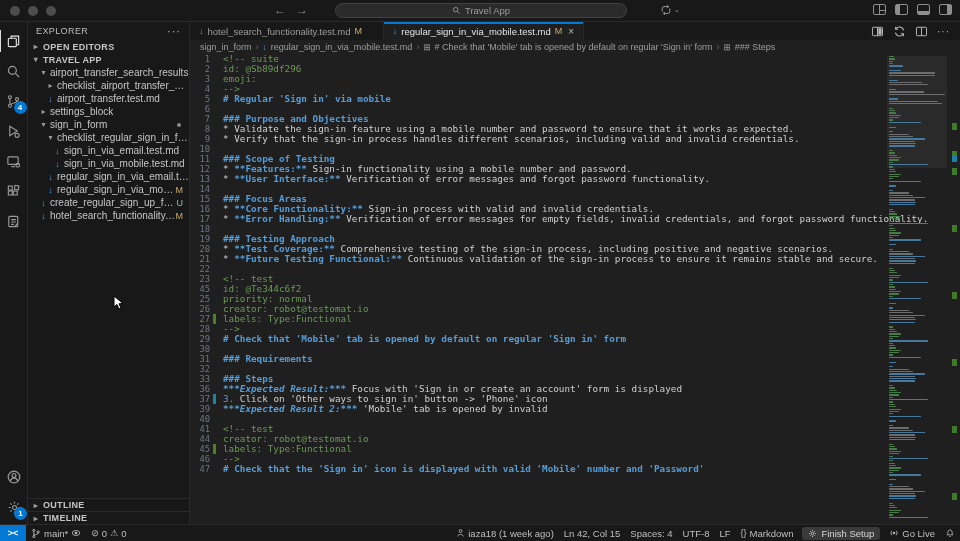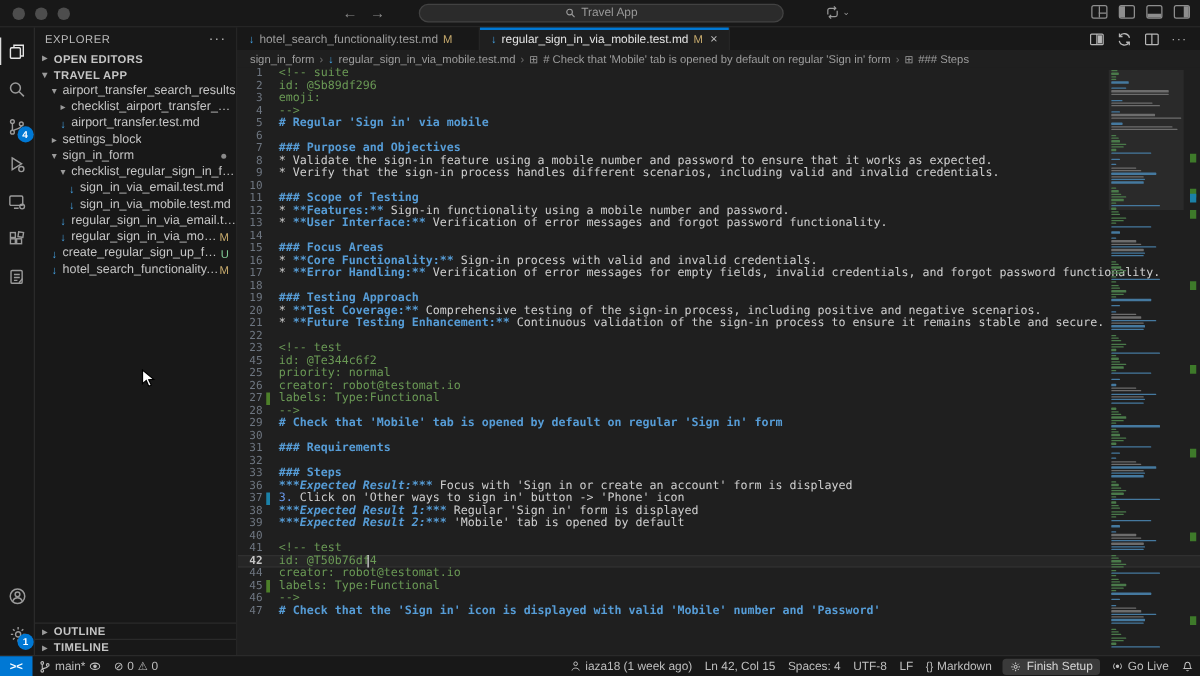--- a/index.html
+++ b/index.html
@@ -366,40 +366,38 @@
             <div class="line"><span class="ln">11</span><span class="mk"></span><span class="code"><span class="h">### Scope of Testing</span></span></div>
             <div class="line"><span class="ln">12</span><span class="mk"></span><span class="code"><span class="p">* </span><span class="b">**Features:**</span><span class="p"> Sign-in functionality using a mobile number and password.</span></span></div>
             <div class="line"><span class="ln">13</span><span class="mk"></span><span class="code"><span class="p">* </span><span class="b">**User Interface:**</span><span class="p"> Verification of error messages and forgot password functionality.</span></span></div>
             <div class="line"><span class="ln">14</span><span class="mk"></span><span class="code"></span></div>
             <div class="line"><span class="ln">15</span><span class="mk"></span><span class="code"><span class="h">### Focus Areas</span></span></div>
             <div class="line"><span class="ln">16</span><span class="mk"></span><span class="code"><span class="p">* </span><span class="b">**Core Functionality:**</span><span class="p"> Sign-in process with valid and invalid credentials.</span></span></div>
             <div class="line"><span class="ln">17</span><span class="mk"></span><span class="code"><span class="p">* </span><span class="b">**Error Handling:**</span><span class="p"> Verification of error messages for empty fields, invalid credentials, and forgot password functionality.</span></span></div>
             <div class="line"><span class="ln">18</span><span class="mk"></span><span class="code"></span></div>
             <div class="line"><span class="ln">19</span><span class="mk"></span><span class="code"><span class="h">### Testing Approach</span></span></div>
             <div class="line"><span class="ln">20</span><span class="mk"></span><span class="code"><span class="p">* </span><span class="b">**Test Coverage:**</span><span class="p"> Comprehensive testing of the sign-in process, including positive and negative scenarios.</span></span></div>
-            <div class="line"><span class="ln">21</span><span class="mk"></span><span class="code"><span class="p">* </span><span class="b">**Future Testing Enhancement:**</span><span class="p"> Continuous validation of the sign-in process to ensure it remains stable and secure.</span></span></div>
+            <div class="line"><span class="ln">21</span><span class="mk"></span><span class="code"><span class="p">* </span><span class="b">**Future Testing Functional:**</span><span class="p"> Continuous validation of the sign-in process to ensure it remains stable and secure.</span></span></div>
             <div class="line"><span class="ln">22</span><span class="mk"></span><span class="code"></span></div>
             <div class="line"><span class="ln">23</span><span class="mk"></span><span class="code"><span class="cm">&lt;!-- test</span></span></div>
             <div class="line"><span class="ln">45</span><span class="mk"></span><span class="code"><span class="cm">id: @Te344c6f2</span></span></div>
             <div class="line"><span class="ln">25</span><span class="mk"></span><span class="code"><span class="cm">priority: normal</span></span></div>
             <div class="line"><span class="ln">26</span><span class="mk"></span><span class="code"><span class="cm">creator: robot@testomat.io</span></span></div>
             <div class="line"><span class="ln">27</span><span class="mk add"></span><span class="code"><span class="cm">labels: Type:Functional</span></span></div>
             <div class="line"><span class="ln">28</span><span class="mk"></span><span class="code"><span class="cm">--&gt;</span></span></div>
             <div class="line"><span class="ln">29</span><span class="mk"></span><span class="code"><span class="h"># Check that 'Mobile' tab is opened by default on regular 'Sign in' form</span></span></div>
             <div class="line"><span class="ln">30</span><span class="mk"></span><span class="code"></span></div>
             <div class="line"><span class="ln">31</span><span class="mk"></span><span class="code"><span class="h">### Requirements</span></span></div>
             <div class="line"><span class="ln">32</span><span class="mk"></span><span class="code"></span></div>
             <div class="line"><span class="ln">33</span><span class="mk"></span><span class="code"><span class="h">### Steps</span></span></div>
             <div class="line"><span class="ln">36</span><span class="mk"></span><span class="code"><span class="bi">***Expected Result:***</span><span class="p"> Focus with 'Sign in or create an account' form is displayed</span></span></div>
             <div class="line"><span class="ln">37</span><span class="mk mod"></span><span class="code"><span class="num">3.</span><span class="p"> Click on 'Other ways to sign in' button -&gt; 'Phone' icon</span></span></div>
-            <div class="line"><span class="ln">38</span><span class="mk"></span><span class="code"><span class="bi">***Expected Result 1:***</span><span class="p"> Regular 'Sign in' form is displayed</span></span></div>
-            <div class="line"><span class="ln">39</span><span class="mk"></span><span class="code"><span class="bi">***Expected Result 2:***</span><span class="p"> 'Mobile' tab is opened by default</span></span></div>
+            <div class="line"><span class="ln">39</span><span class="mk"></span><span class="code"><span class="bi">***Expected Result 2:***</span><span class="p"> 'Mobile' tab is opened by invalid</span></span></div>
             <div class="line"><span class="ln">40</span><span class="mk"></span><span class="code"></span></div>
             <div class="line"><span class="ln">41</span><span class="mk"></span><span class="code"><span class="cm">&lt;!-- test</span></span></div>
-            <div class="line cur"><span class="ln">42</span><span class="mk"></span><span class="code"><span class="cm">id: @T50b76df4</span><i class="caret" style="left: 14ch;"></i></span></div>
             <div class="line"><span class="ln">44</span><span class="mk"></span><span class="code"><span class="cm">creator: robot@testomat.io</span></span></div>
             <div class="line"><span class="ln">45</span><span class="mk add"></span><span class="code"><span class="cm">labels: Type:Functional</span></span></div>
             <div class="line"><span class="ln">46</span><span class="mk"></span><span class="code"><span class="cm">--&gt;</span></span></div>
             <div class="line"><span class="ln">47</span><span class="mk"></span><span class="code"><span class="h"># Check that the 'Sign in' icon is displayed with valid 'Mobile' number and 'Password'</span></span></div>
           </div>
         <div class="minimap">
           <div class="mslider"></div>
           <div id="mmap">
               <div class="mrow" style="top: 0px; width: 4.5px; background: rgb(74, 122, 74);"></div>
               <div class="mrow" style="top: 2.35px; width: 6.3px; background: rgb(74, 122, 74);"></div>

